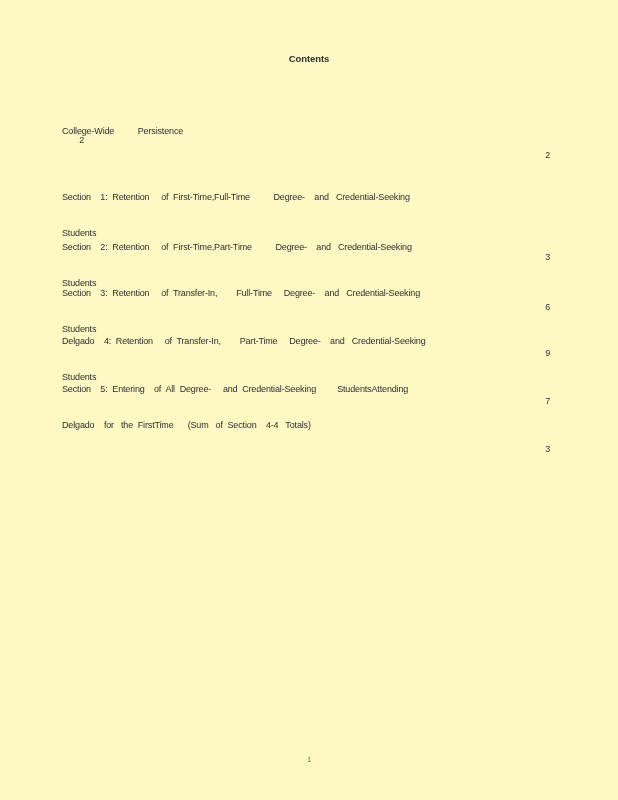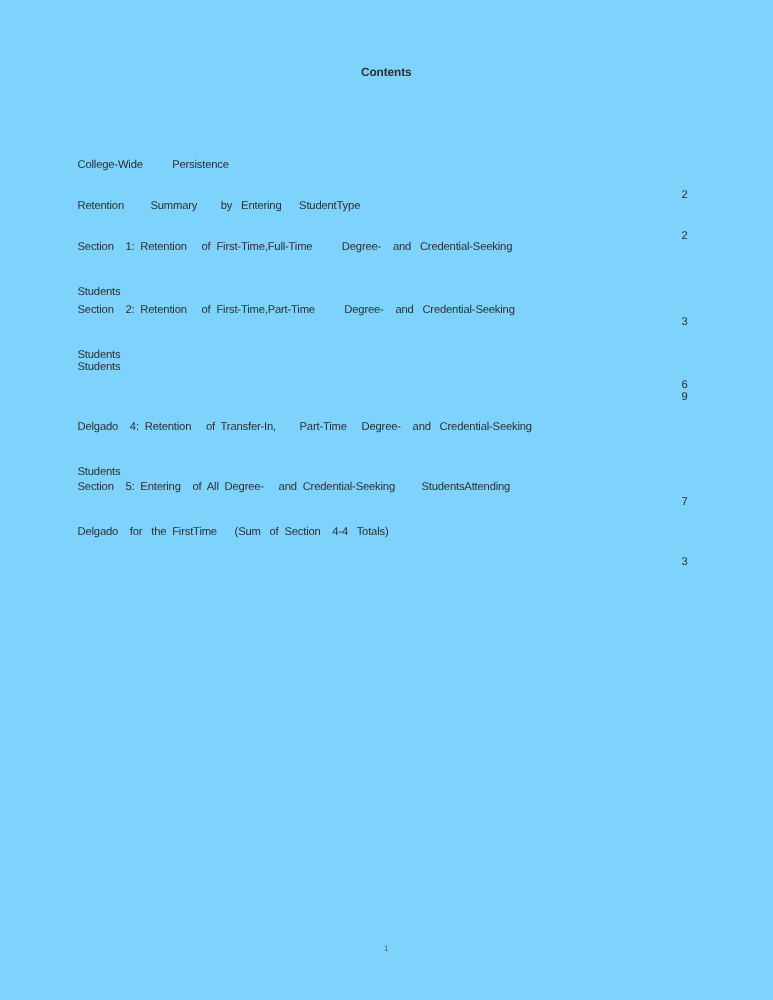--- a/index.html
+++ b/index.html
@@ -4,21 +4,21 @@
 <style>
   html, body {
     margin: 0;
     padding: 0;
     background: #ffffff;
   }
   .page {
     position: relative;
     width: 618px;
     height: 800px;
-    background: #7dd3fc;
+    background: #fef9c3;
     font-family: "Liberation Sans", sans-serif;
     color: #2e2e2e;
     overflow: hidden;
   }
   .doc-title {
     position: absolute;
     top: 53px;
     left: 0;
     width: 100%;
     text-align: center;
@@ -64,23 +64,20 @@
   <div class="doc-title">Contents</div>
 
   <div class="entry" style="top:101px">
     <div class="lines">
       <div>College-Wide          Persistence</div>
     </div>
     <div class="page-num">2</div>
   </div>
 
   <div class="entry" style="top:134px">
-    <div class="lines">
-      <div>Retention         Summary        by   Entering      StudentType</div>
-    </div>
     <div class="page-num">2</div>
   </div>
 
   <div class="entry" style="top:167px">
     <div class="lines">
       <div>Section    1:  Retention     of  First-Time,Full-Time          Degree-    and   Credential-Seeking</div>
       <div>Students</div>
     </div>
     <div class="page-num">3</div>
   </div>
@@ -88,20 +85,21 @@
   <div class="entry" style="top:217px">
     <div class="lines">
       <div>Section    2:  Retention     of  First-Time,Part-Time          Degree-    and   Credential-Seeking</div>
       <div>Students</div>
     </div>
     <div class="page-num">6</div>
   </div>
 
   <div class="entry" style="top:263px">
     <div class="lines">
+      <div>Section    3:  Retention     of  Transfer-In,        Full-Time     Degree-    and   Credential-Seeking</div>
       <div>Students</div>
     </div>
     <div class="page-num">9</div>
   </div>
 
   <div class="entry" style="top:311px">
     <div class="lines">
       <div>Delgado    4:  Retention     of  Transfer-In,        Part-Time     Degree-    and   Credential-Seeking</div>
       <div>Students</div>
     </div>

